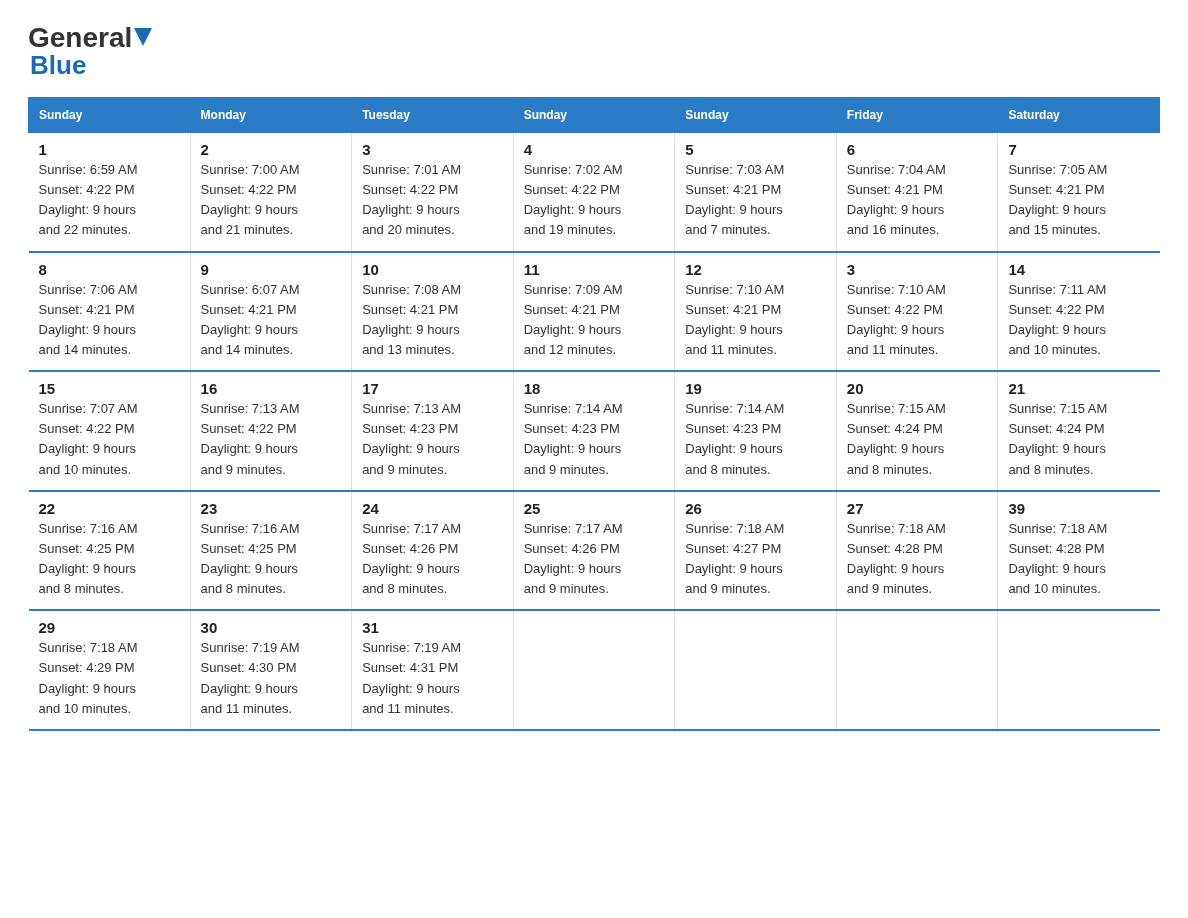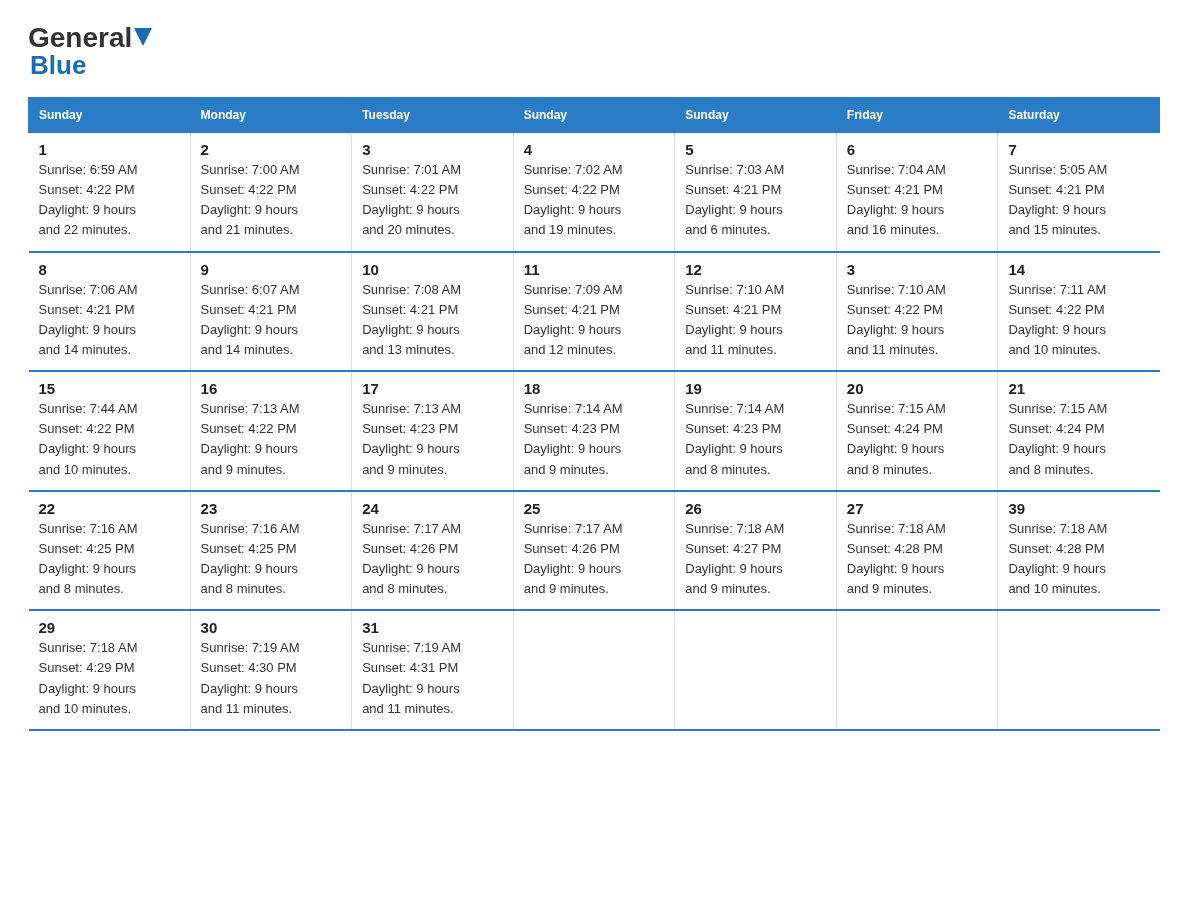--- a/index.html
+++ b/index.html
@@ -153,36 +153,36 @@
           <span>Daylight: 9 hours</span><br>
           <span>and 19 minutes.</span>
         </div>
       </td>
           <td>
         <span class="day-num">5</span>
         <div class="day-info">
           <span>Sunrise: 7:03 AM</span><br>
           <span>Sunset: 4:21 PM</span><br>
           <span>Daylight: 9 hours</span><br>
-          <span>and 6 minutes.</span>
+          <span>and 7 minutes.</span>
         </div>
       </td>
           <td>
         <span class="day-num">6</span>
         <div class="day-info">
           <span>Sunrise: 7:04 AM</span><br>
           <span>Sunset: 4:21 PM</span><br>
           <span>Daylight: 9 hours</span><br>
           <span>and 16 minutes.</span>
         </div>
       </td>
           <td>
         <span class="day-num">7</span>
         <div class="day-info">
-          <span>Sunrise: 5:05 AM</span><br>
+          <span>Sunrise: 7:05 AM</span><br>
           <span>Sunset: 4:21 PM</span><br>
           <span>Daylight: 9 hours</span><br>
           <span>and 15 minutes.</span>
         </div>
       </td>
         </tr>
         <tr>
           <td>
         <span class="day-num">8</span>
         <div class="day-info">
@@ -244,21 +244,21 @@
           <span>Sunset: 4:22 PM</span><br>
           <span>Daylight: 9 hours</span><br>
           <span>and 10 minutes.</span>
         </div>
       </td>
         </tr>
         <tr>
           <td>
         <span class="day-num">15</span>
         <div class="day-info">
-          <span>Sunrise: 7:44 AM</span><br>
+          <span>Sunrise: 7:07 AM</span><br>
           <span>Sunset: 4:22 PM</span><br>
           <span>Daylight: 9 hours</span><br>
           <span>and 10 minutes.</span>
         </div>
       </td>
           <td>
         <span class="day-num">16</span>
         <div class="day-info">
           <span>Sunrise: 7:13 AM</span><br>
           <span>Sunset: 4:22 PM</span><br>

